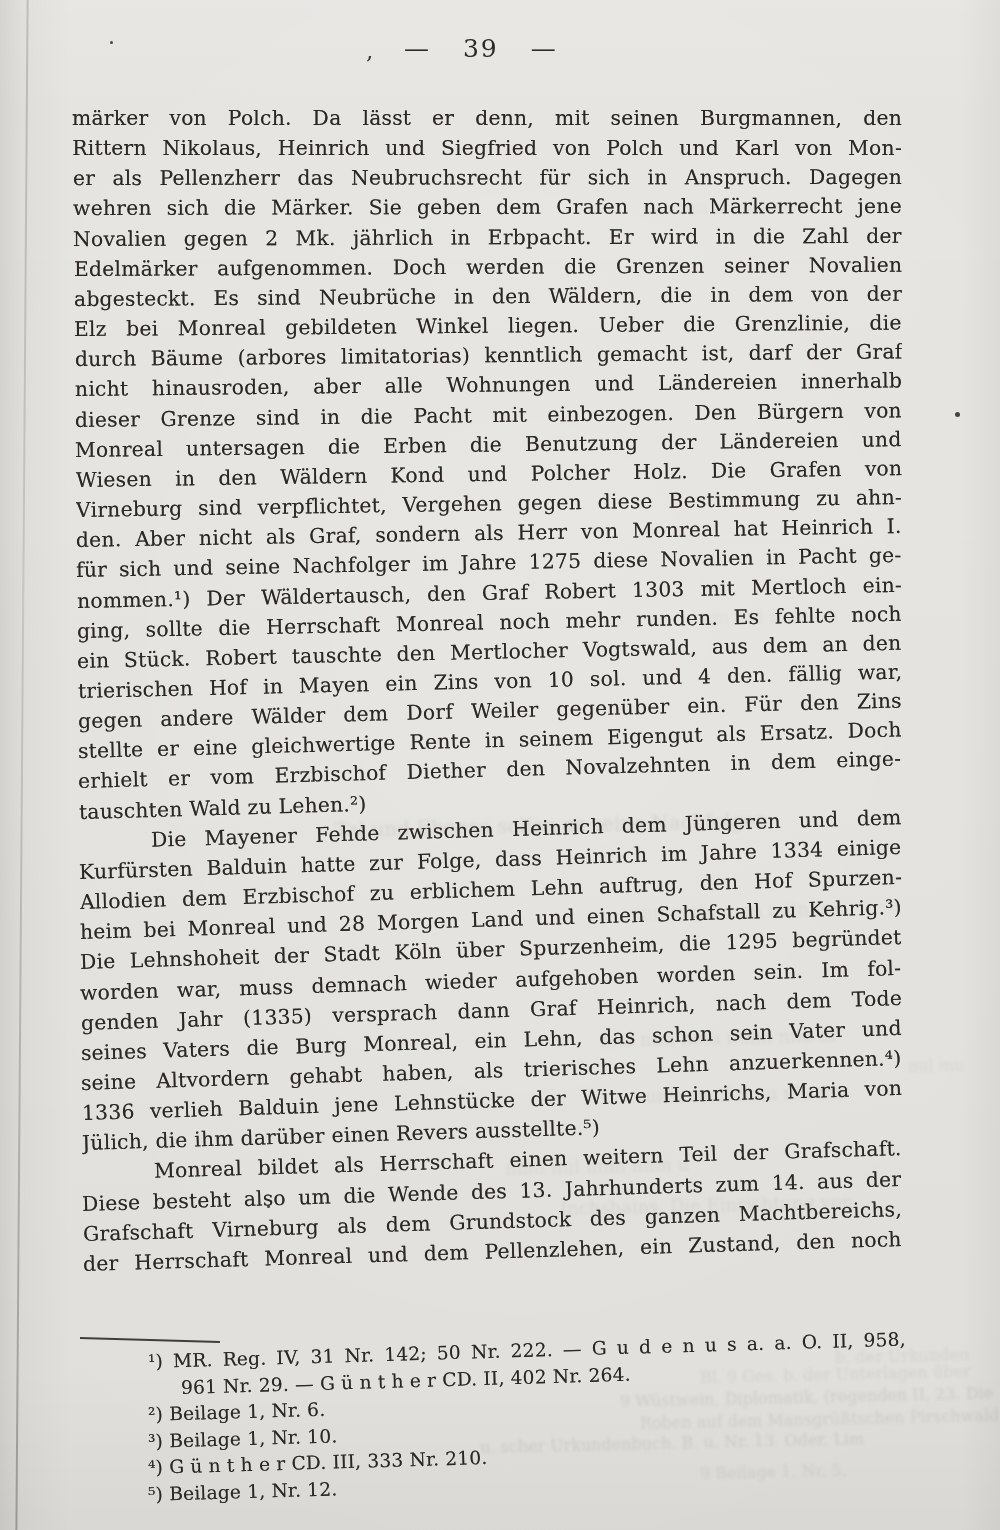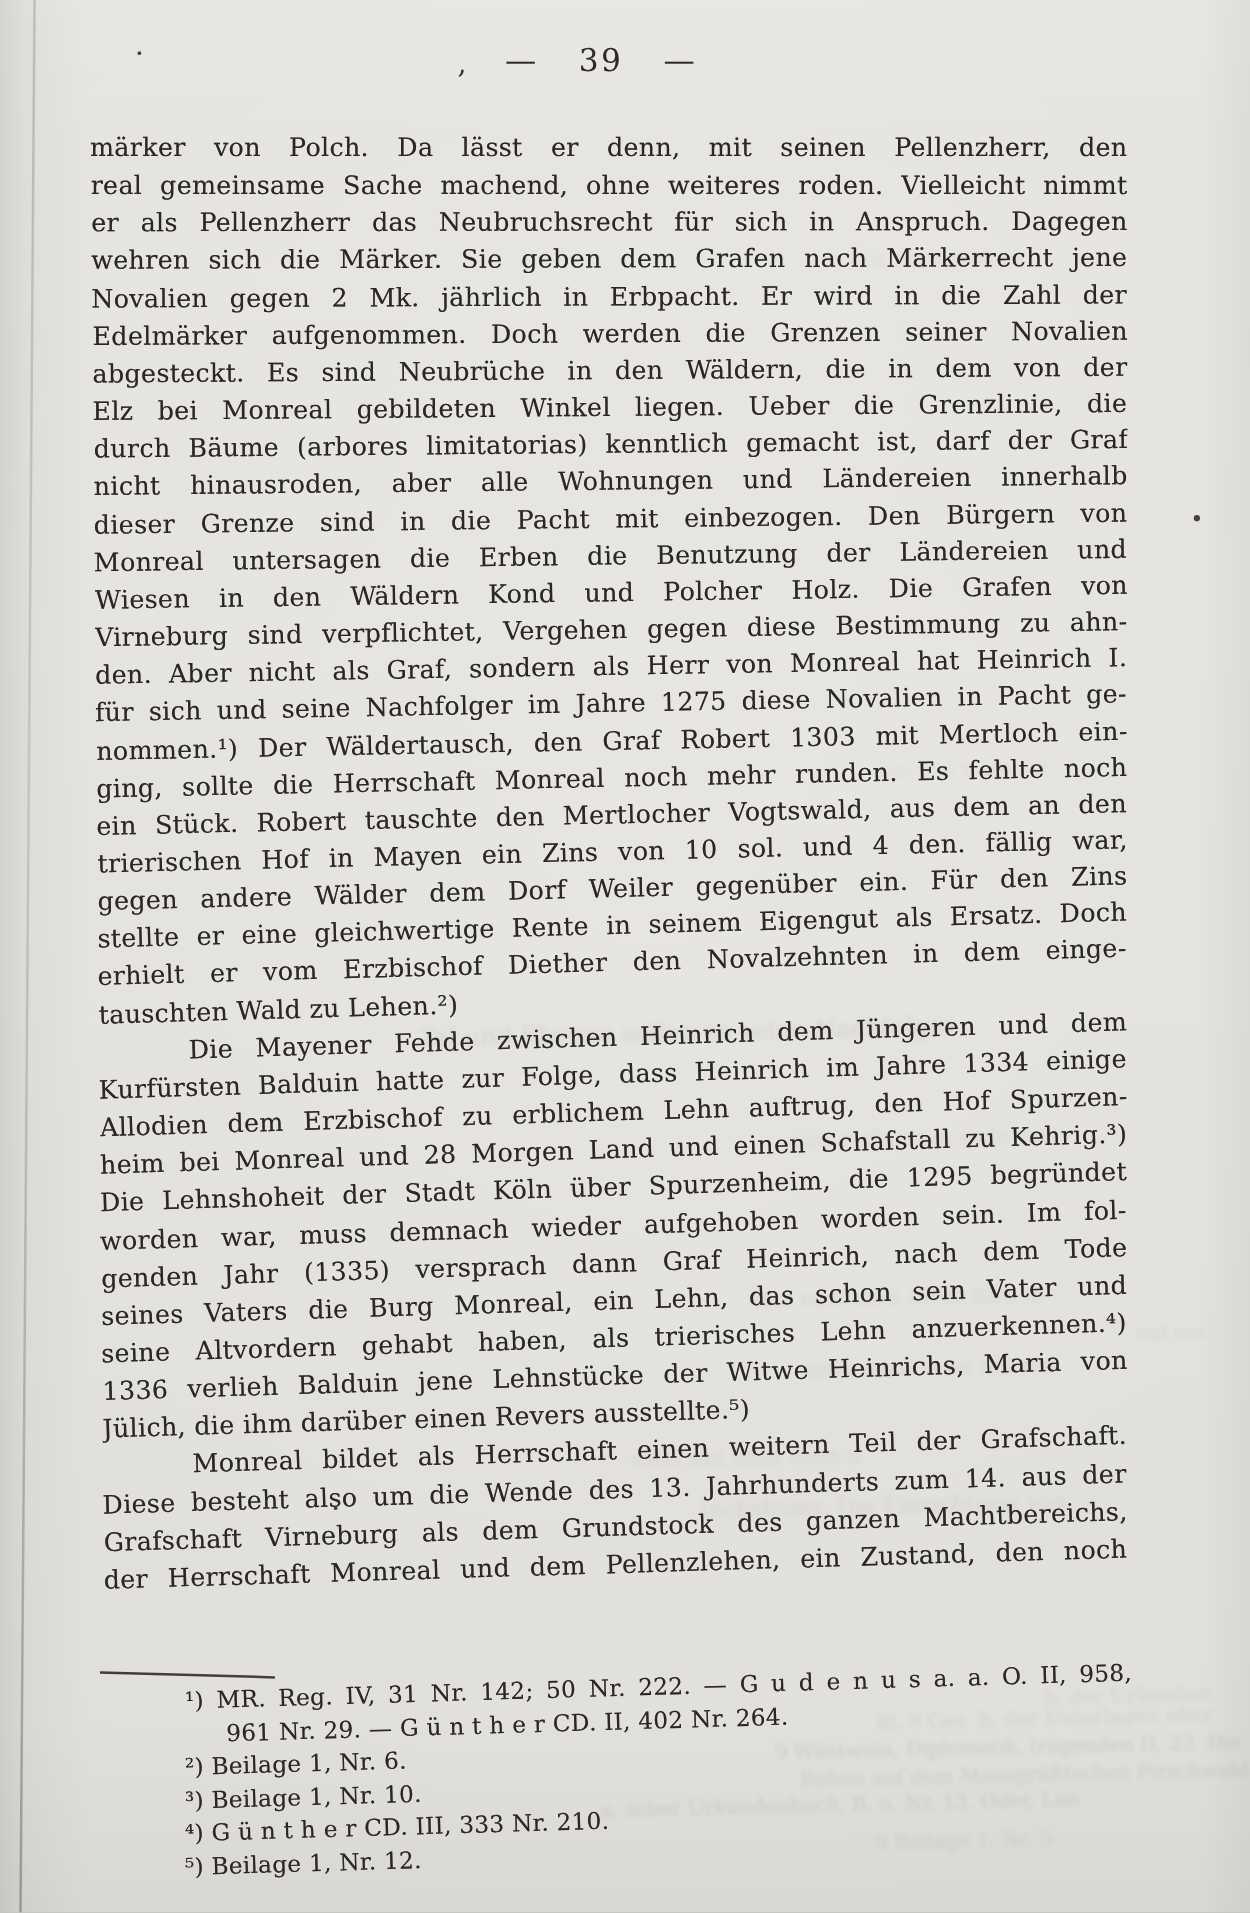--- a/index.html
+++ b/index.html
@@ -69,22 +69,22 @@
 <div class="page">
 
   <div class="crease"></div>
 
   <div class="header">
     <span class="header-comma">,</span>
     <span class="header-pageno">— 39 —</span>
   </div>
 
   <div class="textblock" id="body-lines">
-      <div class="bline jst" style="transform: rotate(0deg); margin-left: 0px;">märker von Polch.  Da lässt er denn, mit seinen Pellenzherr, den</div>
-      <div class="bline jst" style="transform: rotate(0deg); margin-left: 0.56px;">real gemeinsame Sache machend, ohne weiteres roden.  Vielleicht nimmt</div>
+      <div class="bline jst" style="transform: rotate(0deg); margin-left: 0px;">märker von Polch.  Da lässt er denn, mit seinen Burgmannen, den</div>
+      <div class="bline jst" style="transform: rotate(0deg); margin-left: 0.28px;">Rittern Nikolaus, Heinrich und Siegfried von Polch und Karl von Mon-</div>
       <div class="bline jst" style="transform: rotate(-0.075deg); margin-left: 0.84px;">er als Pellenzherr das Neubruchsrecht für sich in Anspruch.  Dagegen</div>
       <div class="bline jst" style="transform: rotate(-0.15deg); margin-left: 1.12px;">wehren sich die Märker.  Sie geben dem Grafen nach Märkerrecht jene</div>
       <div class="bline jst" style="transform: rotate(-0.225deg); margin-left: 1.4px;">Novalien gegen 2 Mk. jährlich in Erbpacht.  Er wird in die Zahl der</div>
       <div class="bline jst" style="transform: rotate(-0.3deg); margin-left: 1.68px;">Edelmärker aufgenommen.  Doch werden die Grenzen seiner Novalien</div>
       <div class="bline jst" style="transform: rotate(-0.375deg); margin-left: 1.96px;">abgesteckt.  Es sind Neubrüche in den Wäldern, die in dem von der</div>
       <div class="bline jst" style="transform: rotate(-0.45deg); margin-left: 2.24px;">Elz bei Monreal gebildeten Winkel liegen.  Ueber die Grenzlinie, die</div>
       <div class="bline jst" style="transform: rotate(-0.525deg); margin-left: 2.52px;">durch Bäume (arbores limitatorias) kenntlich gemacht ist, darf der Graf</div>
       <div class="bline jst" style="transform: rotate(-0.6deg); margin-left: 2.8px;">nicht hinausroden, aber alle Wohnungen und Ländereien innerhalb</div>
       <div class="bline jst" style="transform: rotate(-0.675deg); margin-left: 3.08px;">dieser Grenze sind in die Pacht mit einbezogen.  Den Bürgern von</div>
       <div class="bline jst" style="transform: rotate(-0.75deg); margin-left: 3.36px;">Monreal untersagen die Erben die Benutzung der Ländereien und</div>

